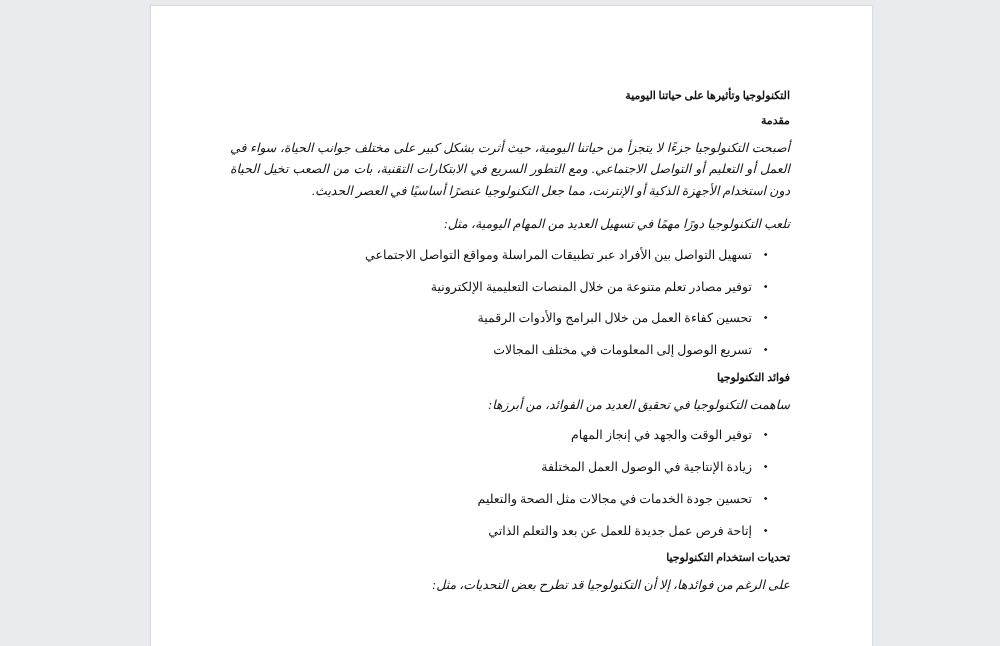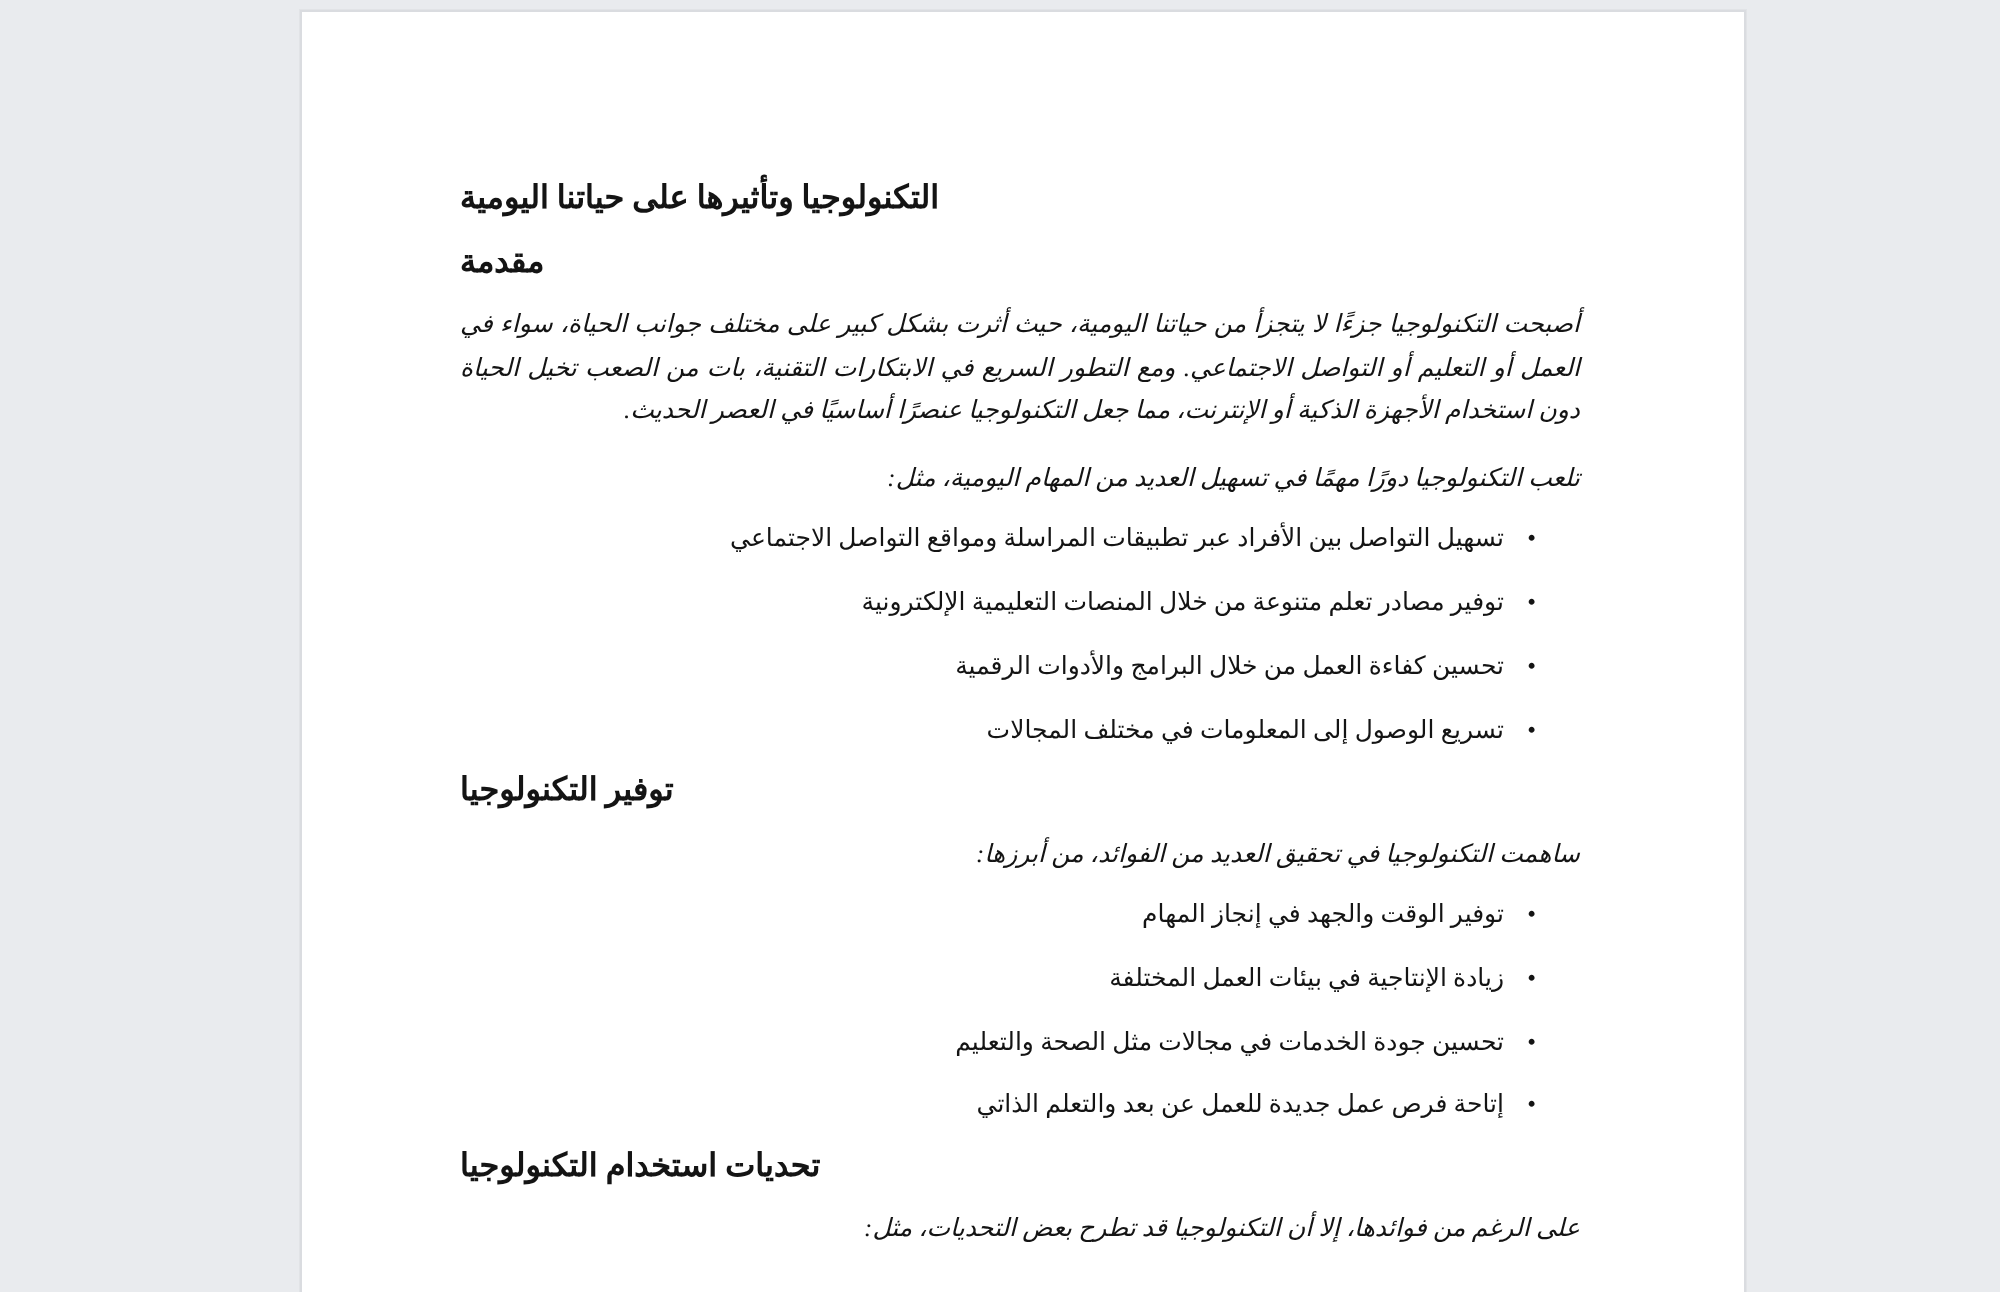--- a/index.html
+++ b/index.html
@@ -41,25 +41,25 @@
     position: absolute;
     right: 82px;             
     top: 82px;
     width: 560px;
     direction: rtl;
     text-align: right;
     color: #141414;
   }
 
   .doc-heading {
-    font-size: 16px;
+    font-size: 11px;
     font-weight: bold;
     line-height: 1.45;
     margin: 0 0 9px 0;
-    text-align: left;
+    text-align: right;
   }
 
   .doc-heading.sub {
     margin-top: 6px;
   }
 
   .doc-para {
     font-size: 12.5px;
     line-height: 1.72;
     margin: 0 0 10px 0;
@@ -113,25 +113,25 @@
       <div id="sections-root">
           <div class="doc-heading sub">مقدمة</div>
           <p class="doc-para lead">أصبحت التكنولوجيا جزءًا لا يتجزأ من حياتنا اليومية، حيث أثرت بشكل كبير على مختلف جوانب الحياة، سواء في العمل أو التعليم أو التواصل الاجتماعي. ومع التطور السريع في الابتكارات التقنية، بات من الصعب تخيل الحياة دون استخدام الأجهزة الذكية أو الإنترنت، مما جعل التكنولوجيا عنصرًا أساسيًا في العصر الحديث.</p>
           <p class="doc-para">تلعب التكنولوجيا دورًا مهمًا في تسهيل العديد من المهام اليومية، مثل:</p>
           <ul class="doc-list">
             <li class="doc-list-item"><span class="bullet-marker">•</span><span>تسهيل التواصل بين الأفراد عبر تطبيقات المراسلة ومواقع التواصل الاجتماعي</span></li>
             <li class="doc-list-item"><span class="bullet-marker">•</span><span>توفير مصادر تعلم متنوعة من خلال المنصات التعليمية الإلكترونية</span></li>
             <li class="doc-list-item"><span class="bullet-marker">•</span><span>تحسين كفاءة العمل من خلال البرامج والأدوات الرقمية</span></li>
             <li class="doc-list-item"><span class="bullet-marker">•</span><span>تسريع الوصول إلى المعلومات في مختلف المجالات</span></li>
           </ul>
-          <div class="doc-heading sub">توفير التكنولوجيا</div>
+          <div class="doc-heading sub">فوائد التكنولوجيا</div>
           <p class="doc-para">ساهمت التكنولوجيا في تحقيق العديد من الفوائد، من أبرزها:</p>
           <ul class="doc-list">
             <li class="doc-list-item"><span class="bullet-marker">•</span><span>توفير الوقت والجهد في إنجاز المهام</span></li>
-            <li class="doc-list-item"><span class="bullet-marker">•</span><span>زيادة الإنتاجية في بيئات العمل المختلفة</span></li>
+            <li class="doc-list-item"><span class="bullet-marker">•</span><span>زيادة الإنتاجية في الوصول العمل المختلفة</span></li>
             <li class="doc-list-item"><span class="bullet-marker">•</span><span>تحسين جودة الخدمات في مجالات مثل الصحة والتعليم</span></li>
             <li class="doc-list-item"><span class="bullet-marker">•</span><span>إتاحة فرص عمل جديدة للعمل عن بعد والتعلم الذاتي</span></li>
           </ul>
           <div class="doc-heading sub">تحديات استخدام التكنولوجيا</div>
           <p class="doc-para">على الرغم من فوائدها، إلا أن التكنولوجيا قد تطرح بعض التحديات، مثل:</p>
         </div>
 
     </div>
   </div>
 </div>

